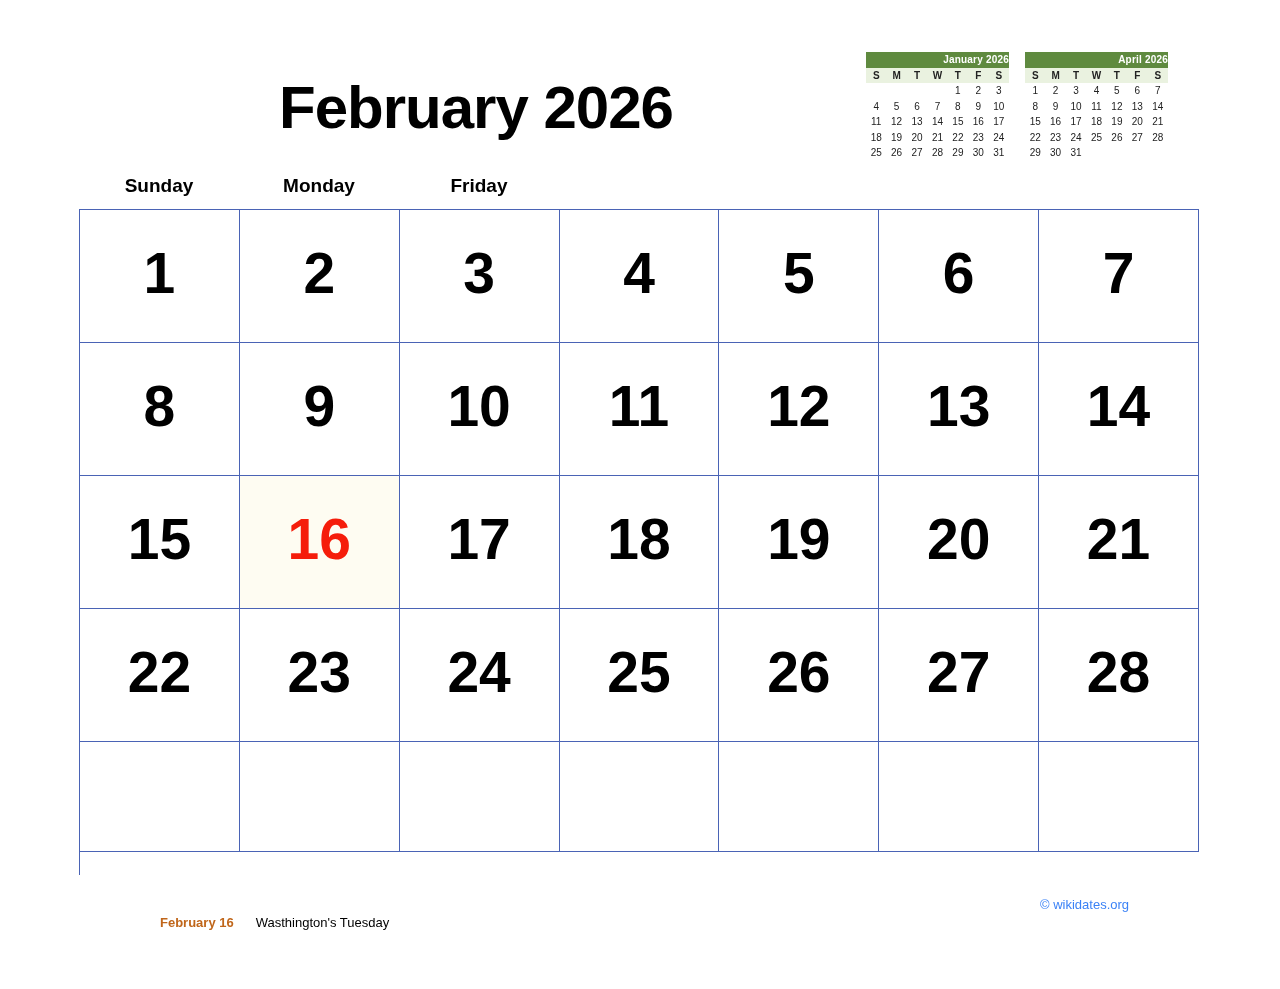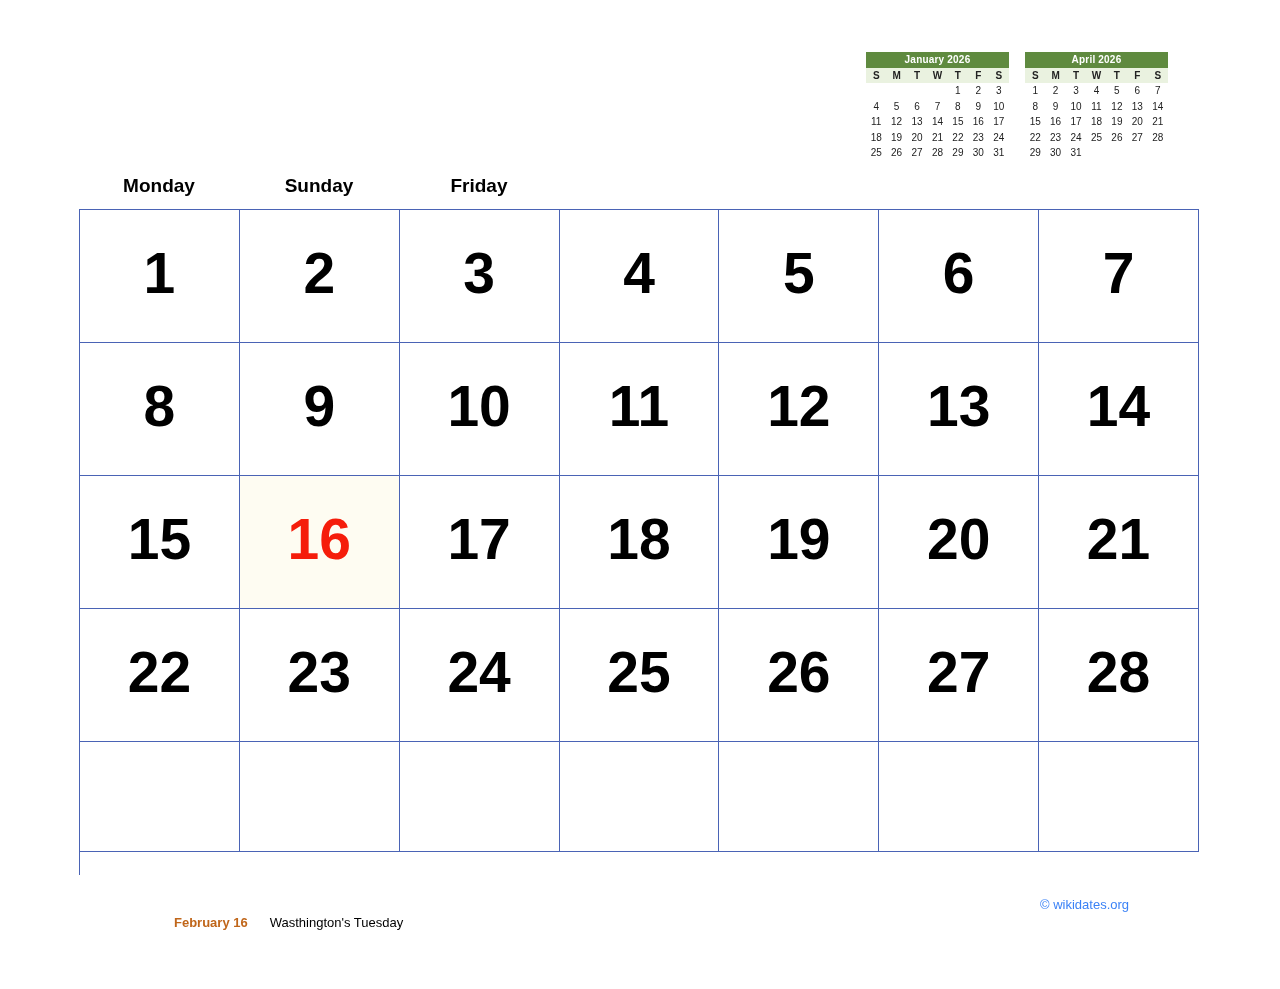--- a/index.html
+++ b/index.html
@@ -42,21 +42,21 @@
   }
   .mini {
     width: 143px;
     font-size: 10px;
   }
   .mini-title {
     background: #5f8a3f;
     color: #ffffff;
     font-weight: bold;
     font-size: 10px;
-    text-align: center;
+    text-align: right;
     padding: 2px 0 3px 0;
     letter-spacing: 0.2px;
   }
   .mini table {
     border-collapse: collapse;
     width: 100%;
     table-layout: fixed;
   }
   .mini thead td {
     background: #eaf2e0;
@@ -136,36 +136,36 @@
   }
   .credit .site { color: #3b82f6; }
   .events {
     position: absolute;
     left: 160px;
     top: 915px;
     font-size: 13px;
     display: flex;
     align-items: baseline;
     gap: 22px;
-    margin-left: 14px;
   }
   .event-date {
     color: #c0661a;
     font-weight: bold;
     white-space: nowrap;
   }
   .event-name {
     color: #000;
     white-space: nowrap;
   }
 </style>
 </head>
 <body>
 
 <div class="header">
+  <div class="month-title">February 2026</div>
 
   <div class="mini-wrap">
 
   <div class="mini">
         <div class="mini-title">January 2026</div>
         <table>
           <thead>
             <tr>
               <td>S</td>
               <td>M</td>
@@ -286,22 +286,22 @@
               <td></td>
             </tr>
           </tbody>
         </table>
       </div>
     </div>
 </div>
 
 <div class="weekdays">
 
-<div class="weekday">Monday</div>
-    <div class="weekday">Sunday</div>
+<div class="weekday">Sunday</div>
+    <div class="weekday">Monday</div>
     <div class="weekday">Friday</div>
   </div>
 
 <div class="cal-grid">
 
 <div class="day-cell">
       <div class="num">1</div>
     </div>
     <div class="day-cell">
       <div class="num">2</div>

